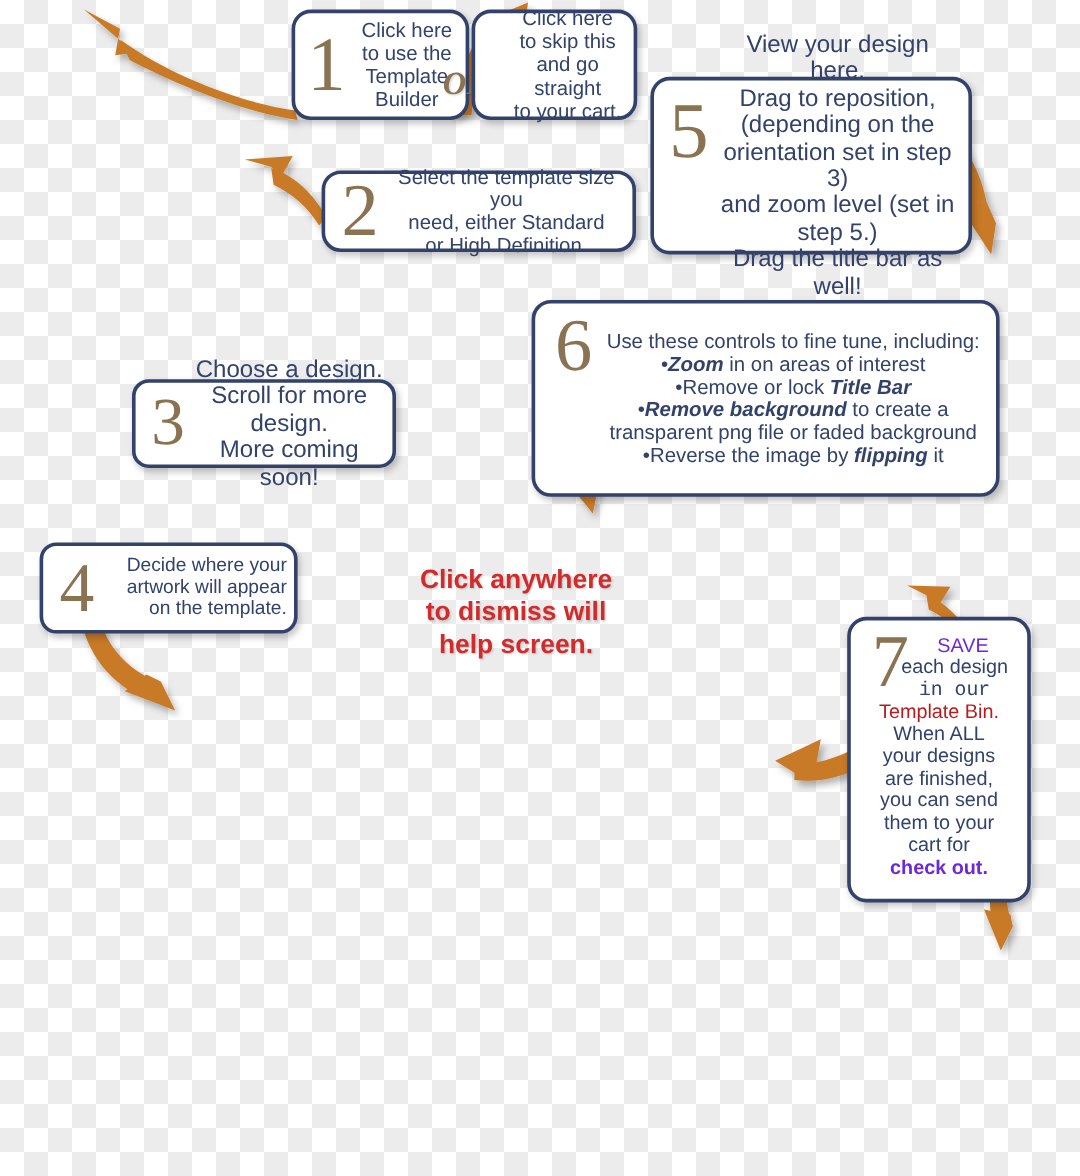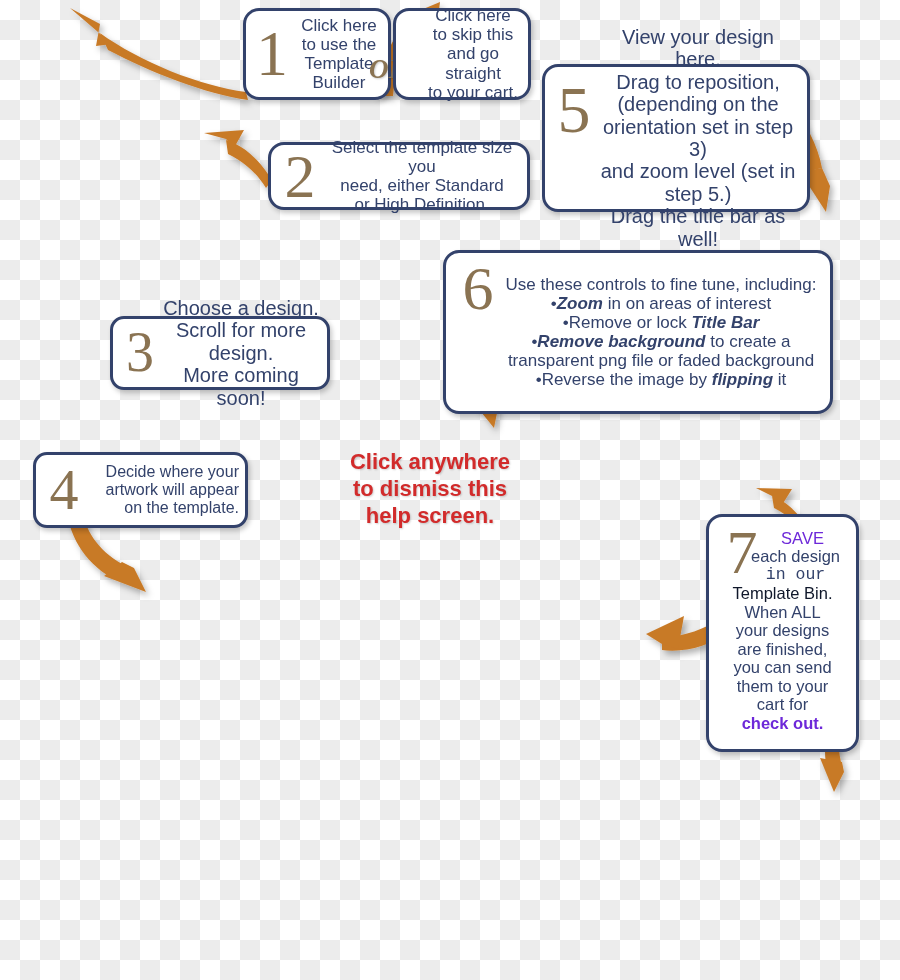--- a/index.html
+++ b/index.html
@@ -65,25 +65,25 @@
 
   #box6{left:443px;top:250px;width:390px;height:164px;border-radius:16px;}
   #box6 .num{font-size:62px;width:48px;margin-left:8px;align-self:flex-start;margin-top:10px;}
   #box6 .txt{font-size:17px;padding-right:10px;}
 
   #box7{left:706px;top:514px;width:153px;height:238px;border-radius:16px;
         display:block;padding:6px 8px 4px 8px;}
   #box7 .num{position:absolute;left:12px;top:10px;font-size:62px;width:42px;}
   #box7 .txt{font-size:16.5px;line-height:1.12;padding-top:6px;}
   .save{color:#6d28d9;font-weight:normal;}
-  .tbin{color:#0f172a;text-align:center;}
+  .tbin{color:#b91c1c;text-align:center;}
   .chk{color:#6d28d9;font-weight:bold;}
 
   #dismiss{
-    position:absolute;left:330px;top:449px;width:200px;
+    position:absolute;left:330px;top:470px;width:200px;
     text-align:center;color:#d22b2b;font-weight:bold;font-size:22px;
     line-height:1.22;text-shadow:1px 1px 2px rgba(0,0,0,0.18);
   }
 
   .or{
     position:absolute;left:369px;top:54px;
     font-family:"Liberation Serif", serif;
     font-weight:bold;font-style:italic;font-size:27px;color:#8a7352;
     text-shadow:1px 1px 2px rgba(0,0,0,0.2);
   }
@@ -238,15 +238,15 @@
     <div>are finished,</div>
     <div>you can send</div>
     <div>them to your</div>
     <div>cart for</div>
     <div class="chk">check out.</div>
   </div>
 </div>
 
 <div id="dismiss">
   <div>Click anywhere</div>
-  <div>to dismiss this</div>
+  <div>to dismiss will</div>
   <div>help screen.</div>
 </div>
 
 </body></html>

